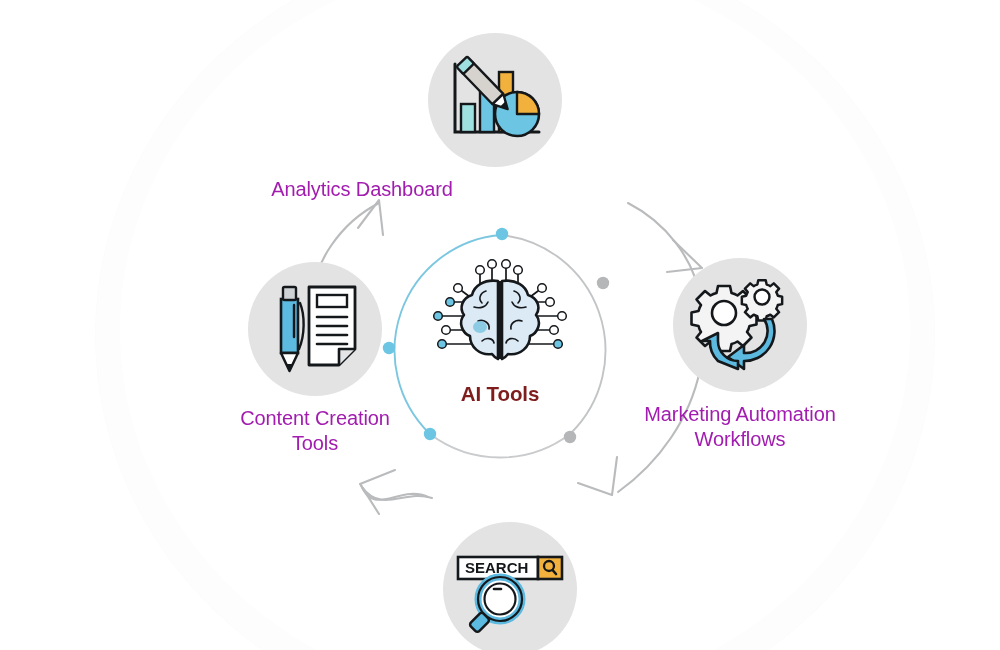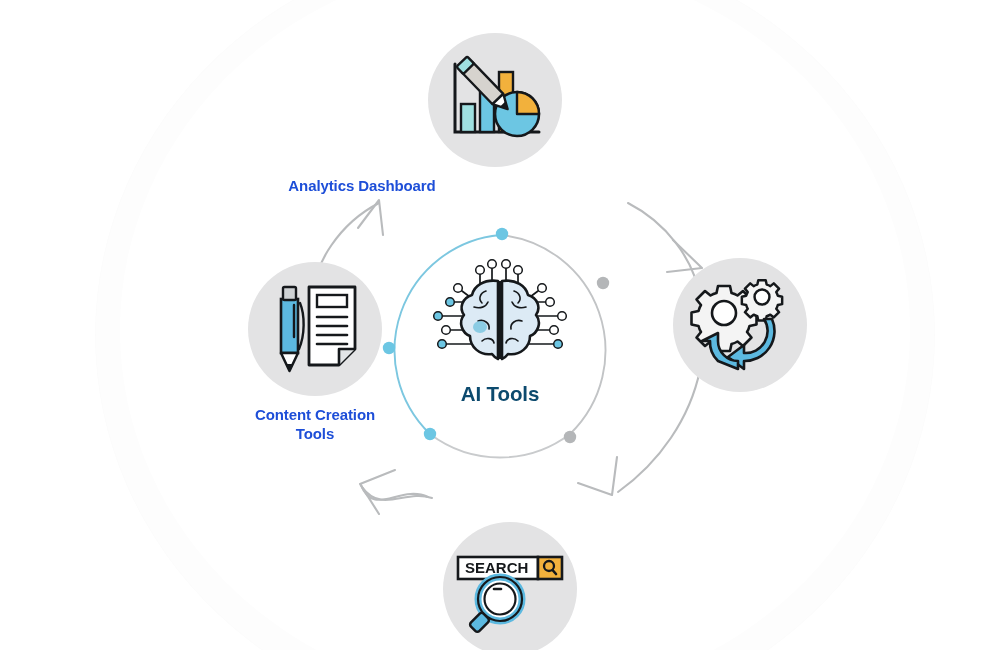--- a/index.html
+++ b/index.html
@@ -55,39 +55,39 @@
     border-radius: 50%;
     background: #e3e3e4;
     position: relative;
     margin: 0 auto;
     display: flex;
     align-items: center;
     justify-content: center;
   }
   .node-label {
     margin-top: 10px;
-    font-size: 15px;
-    font-weight: bold;
-    color: #1d4ed8;
+    font-size: 20px;
+    font-weight: normal;
+    color: #a21caf;
     line-height: 1.25;
     letter-spacing: -0.1px;
     white-space: pre-line;
   }
   #center-node {
     position: absolute;
     left: 400px;
     top: 255px;
     width: 200px;
     text-align: center;
   }
   #center-label {
     margin-top: 8px;
     font-size: 20.5px;
     font-weight: bold;
-    color: #0c4a6e;
+    color: #7f1d1d;
     letter-spacing: -0.1px;
   }
   #node-analytics { left: 428px; top: 33px; width: 400px; margin-left: -133px; }
   #node-analytics .node-label { width: 400px; margin-left: -133px; }
   #node-content  { left: 180px; top: 262px; width: 270px; }
   #node-marketing{ left: 605px; top: 258px; width: 270px; }
   #node-keyword  { left: 375px; top: 522px; width: 270px; }
 </style>
 </head>
 <body>
@@ -264,20 +264,22 @@
             <path d="M-6 -27 h12 l1.5 7 a21 21 0 0 1 6 2.5 l5.5-4.5 8.5 8.5 -4.5 5.5 a21 21 0 0 1 2.5 6 l7 1.5 v12 l-7 1.5 a21 21 0 0 1 -2.5 6 l4.5 5.5 -8.5 8.5 -5.5-4.5 a21 21 0 0 1 -6 2.5 l-1.5 7 h-12 l-1.5-7 a21 21 0 0 1 -6 -2.5 l-5.5 4.5 -8.5-8.5 4.5-5.5 a21 21 0 0 1 -2.5 -6 l-7-1.5 v-12 l7-1.5 a21 21 0 0 1 2.5 -6 l-4.5-5.5 8.5-8.5 5.5 4.5 a21 21 0 0 1 6 -2.5 Z"></path>
           </g>
           <circle cx="0" cy="0" r="12" fill="#ffffff" stroke="#15181b" stroke-width="4"></circle>
         </g>
 
         <path d="M84 44 A30 30 0 0 1 56 86 L56 94 L40 82 L56 70 L56 78 A22 22 0 0 0 76 44 Z" fill="#5cb9e0" stroke="#15181b" stroke-width="2.6" stroke-linejoin="round"></path>
         <path d="M20 58 A26 26 0 0 0 44 84 L44 92 L30 84 L44 76" fill="none" stroke="none"></path>
         <path d="M14 66 L30 58 L30 66 A20 20 0 0 0 50 86 L50 94 L30 86 A26 26 0 0 1 22 66 Z" fill="#5cb9e0" stroke="#15181b" stroke-width="2.6" stroke-linejoin="round"></path>
       </svg>
     </div>
+    <div class="node-label">Marketing Automation
+Workflows</div>
   </div>
 
   <div class="node" id="node-keyword">
     <div class="node-disc">
       <svg width="112" height="100" viewBox="0 0 112 100">
 
         <rect x="4" y="18" width="80" height="22" fill="#ffffff" stroke="#15181b" stroke-width="2.6"></rect>
         <text x="11" y="34" font-family="'Liberation Sans', sans-serif" font-size="15" font-weight="bold" fill="#15181b">SEARCH</text>
         <rect x="84" y="18" width="24" height="22" fill="#f2b13c" stroke="#15181b" stroke-width="2.6"></rect>
         <circle cx="95" cy="27" r="5" fill="none" stroke="#15181b" stroke-width="2.3"></circle>

